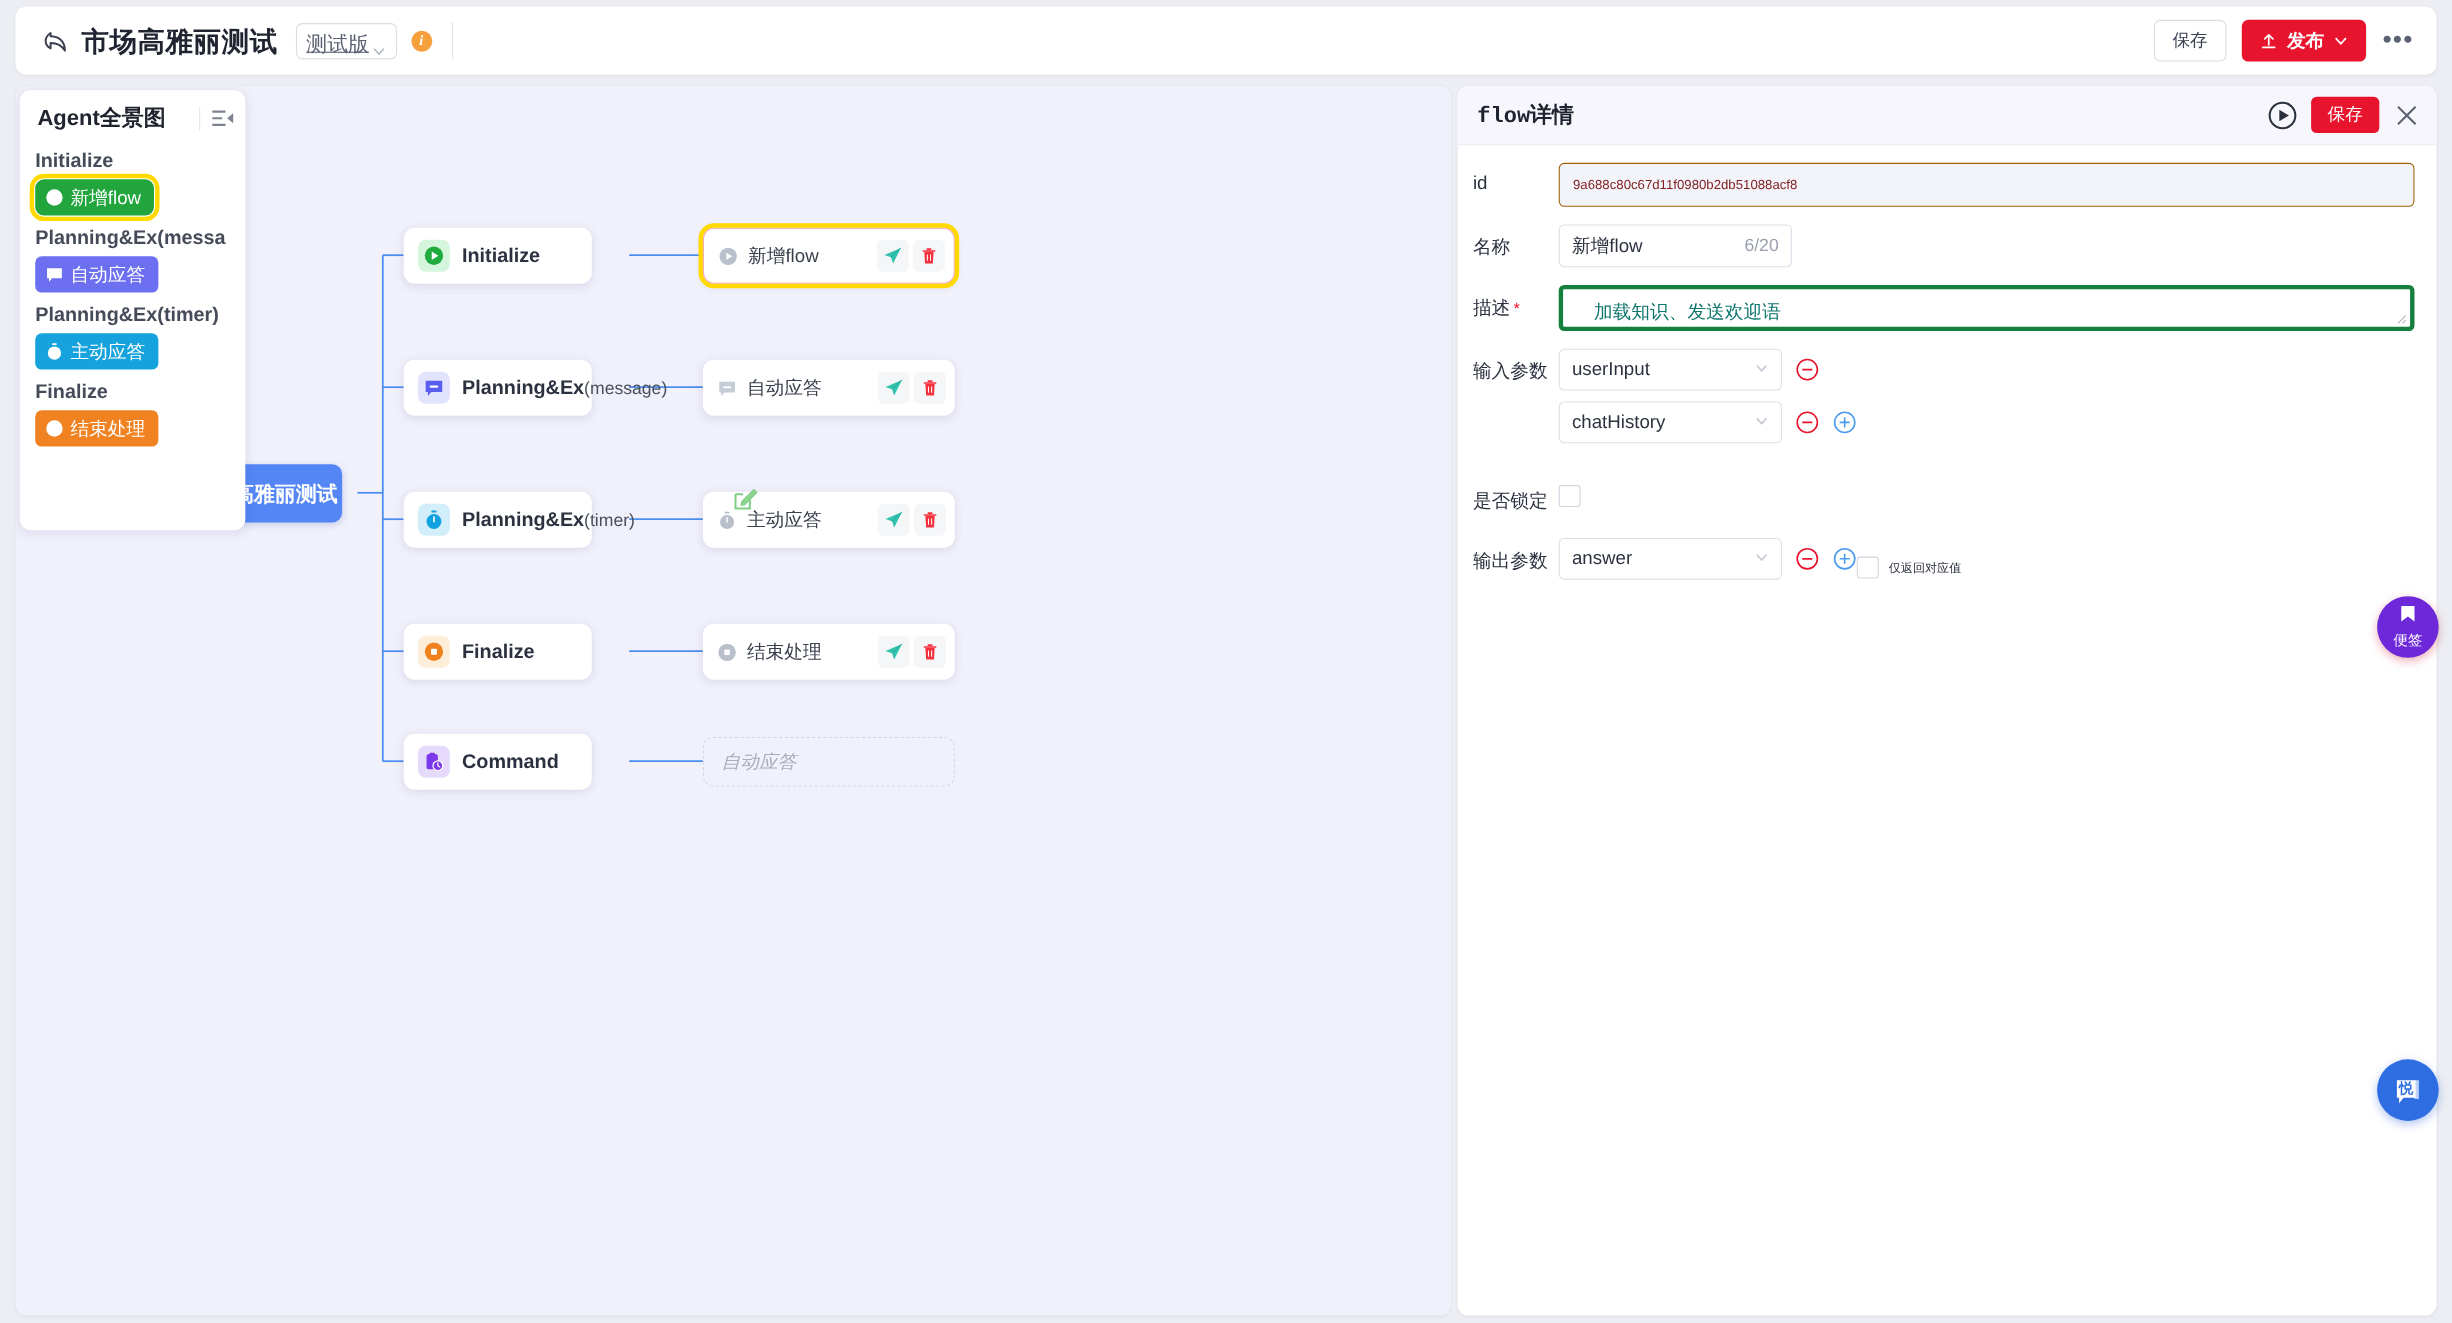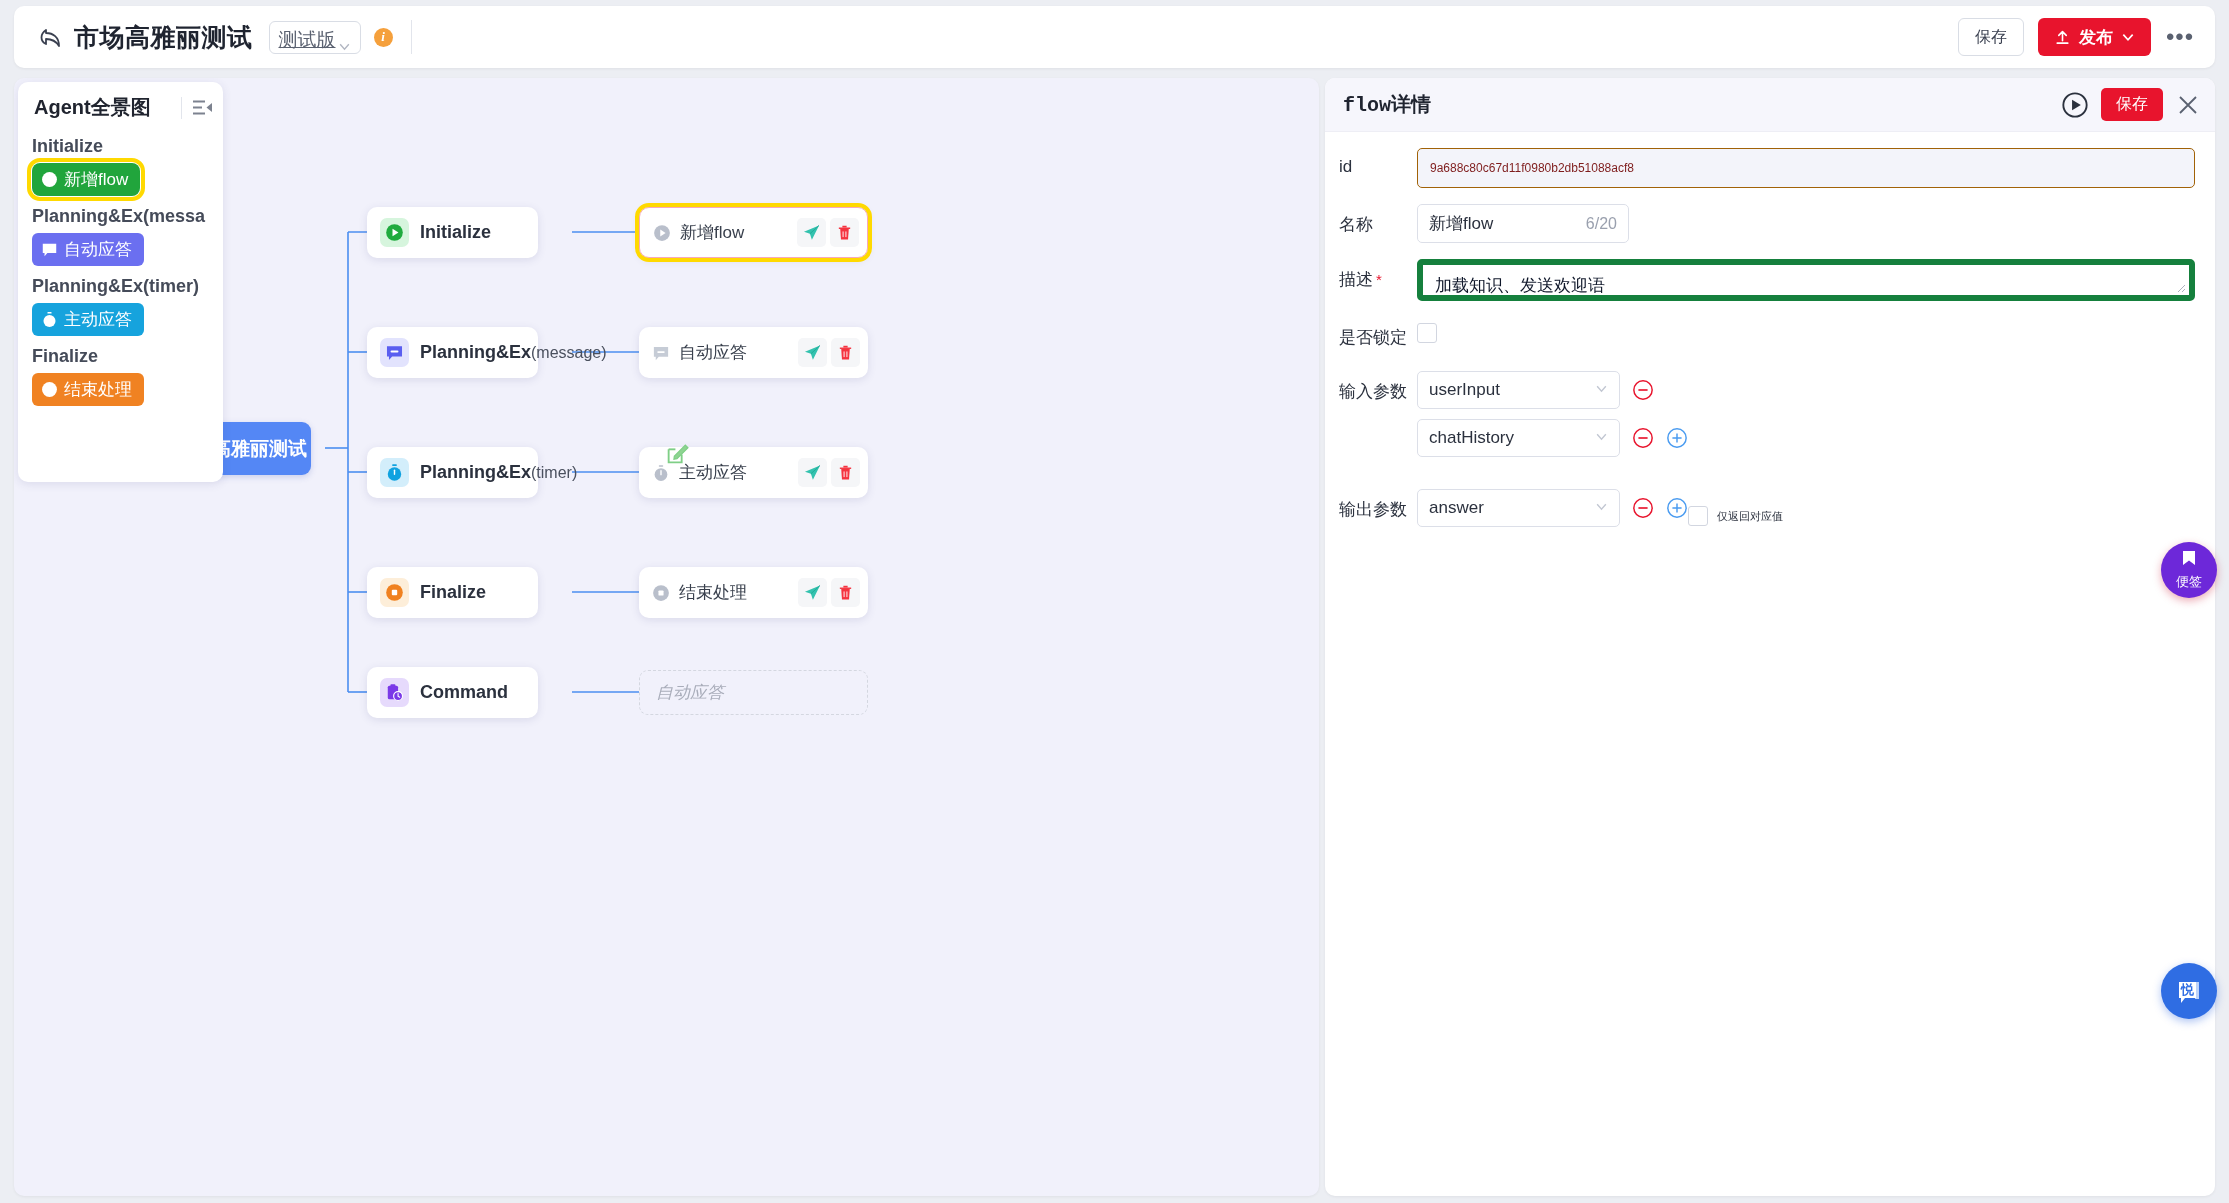--- a/index.html
+++ b/index.html
@@ -243,22 +243,22 @@
   }
   .field-name {
     width: 212px; height: 39px;
     border: 1px solid #dcdfe8; border-radius: 5px;
     display: flex; align-items: center; padding: 0 11px;
     font-size: 17px; color: #2b313e;
   }
   .counter { margin-left: auto; color: #9aa0ae; font-size: 16px; }
   .field-desc {
     flex: 1 1 auto; height: 42px;
-    border: 6px solid #15803d; border-radius: 5px;
-    padding: 9px 12px; font-size: 17px; color: #0f172a;
+    border: 4px solid #15803d; border-radius: 5px;
+    padding: 9px 28px; font-size: 17px; color: #0f766e;
     position: relative;
   }
   .resize-grip {
     position: absolute; right: 2px; bottom: 1px;
     width: 12px; height: 12px; color: #aeb3c0; font-size: 11px;
   }
   .checkbox {
     width: 20px; height: 20px; border: 1px solid #d2d6e0;
     border-radius: 3px; background: #fff; margin-top: 6px; cursor: pointer;
     flex: 0 0 20px;
@@ -616,25 +616,20 @@
         <span>描述</span><span class="req-star">*</span>
       </div>
       <div class="field-desc">
         <span>加载知识、发送欢迎语</span>
         <span class="resize-grip">
           <svg width="11" height="11" viewBox="0 0 11 11">
               <path d="M10 3 L3 10 M10 7 L7 10" stroke="#aeb3c0" stroke-width="1" fill="none"></path>
             </svg>
         </span>
       </div>
-    </div>
-
-    <div class="form-row" style="margin-bottom:22px;">
-      <div class="form-label">是否锁定</div>
-      <div class="checkbox"></div>
     </div>
 
     <div class="form-row" style="margin-bottom:22px;">
       <div class="form-label">输入参数</div>
       <div id="input-params-list" style="display:flex;flex-direction:column;">
           <div class="param-line">
             <div class="select-box">
               <span>userInput</span>
               <span class="select-caret"><svg width="13" height="13" viewBox="0 0 12 12">
                   <path d="M2 4 L6 8.4 L10 4" fill="none" stroke="#c2c7d2" stroke-width="1.3"></path>
@@ -663,20 +658,25 @@
             <span class="circ-btn">
               <svg width="22" height="22" viewBox="0 0 24 24">
                 <circle cx="12" cy="12" r="10" fill="none" stroke="#4a9bf0" stroke-width="1.6"></circle>
                 <path d="M7 12 H17 M12 7 V17" stroke="#4a9bf0" stroke-width="1.6"></path>
               </svg>
             </span>
           </div>
         </div>
     </div>
 
+    <div class="form-row" style="margin-bottom:22px;">
+      <div class="form-label">是否锁定</div>
+      <div class="checkbox"></div>
+    </div>
+
     <div class="form-row">
       <div class="form-label">输出参数</div>
       <div style="display:flex;flex-direction:row;">
         <div id="output-params-list">
             <div class="param-line">
               <div class="select-box">
                 <span>answer</span>
                 <span class="select-caret"><svg width="13" height="13" viewBox="0 0 12 12">
                     <path d="M2 4 L6 8.4 L10 4" fill="none" stroke="#c2c7d2" stroke-width="1.3"></path>
                   </svg></span>

